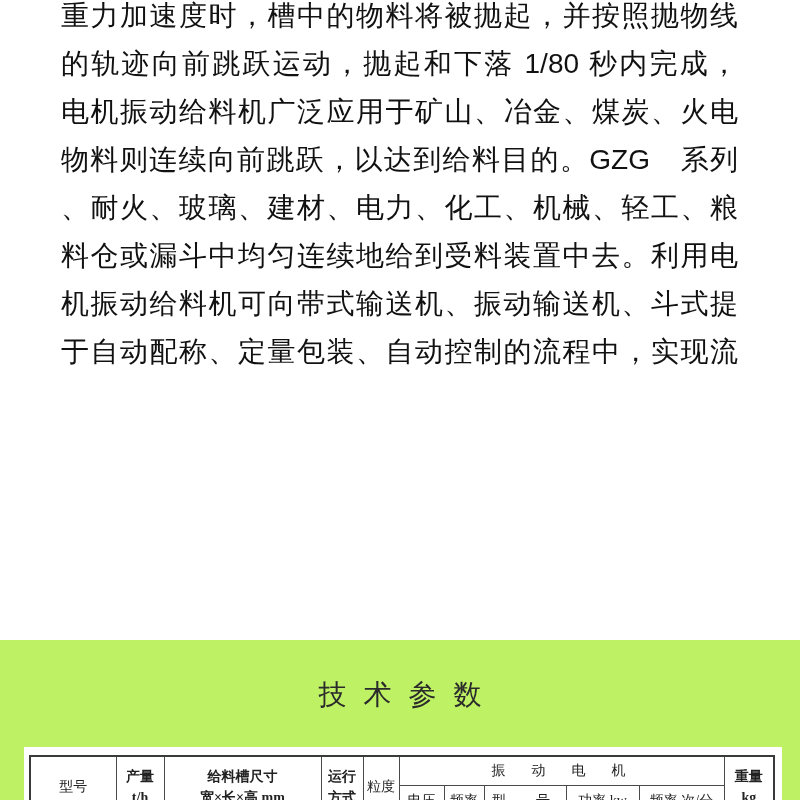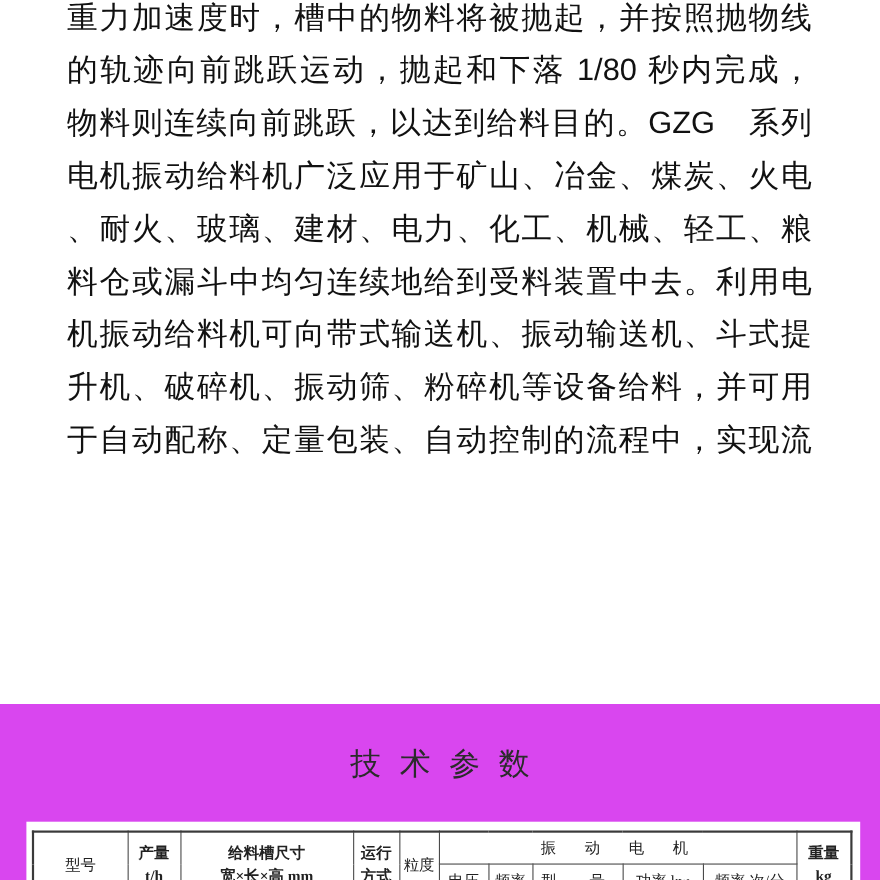--- a/index.html
+++ b/index.html
@@ -15,21 +15,21 @@
   }
   .para-line {
     text-align: justify;
     text-align-last: justify;
   }
   .para-line.last { text-align-last: left; }
 
   
   .params-section {
     position: absolute; left: 0; top: 640px; width: 800px; height: 160px;
-    background: #d946ef; overflow: hidden;
+    background: #bef264; overflow: hidden;
   }
   .section-title {
     margin: 0; position: absolute; top: 38px; left: 0; width: 100%;
     box-sizing: border-box; padding-left: 17px;
     text-align: center; font-size: 28px; line-height: 34px;
     font-weight: 500; color: #2b2b2b; letter-spacing: 17px;
   }
   .table-card {
     position: absolute; left: 24px; top: 107px; width: 758px; height: 80px;
     background: #ffffff;
@@ -50,26 +50,25 @@
   .cell-line { line-height: 21px; font-weight: bold; }
   .motor-group { letter-spacing: 6px; margin-top: 37px; }
   .spread { letter-spacing: 8px; }
 </style>
 </head>
 <body>
 
 <div class="description">
   <div class="para-line">重力加速度时，槽中的物料将被抛起，并按照抛物线</div>
   <div class="para-line">的轨迹向前跳跃运动，抛起和下落 1/80 秒内完成，</div>
+  <div class="para-line">电机振动给料机广泛应用于矿山、冶金、煤炭、火电</div>
   <div class="para-line">物料则连续向前跳跃，以达到给料目的。GZG　系列</div>
-  <div class="para-line">电机振动给料机广泛应用于矿山、冶金、煤炭、火电</div>
   <div class="para-line">、耐火、玻璃、建材、电力、化工、机械、轻工、粮</div>
   <div class="para-line">料仓或漏斗中均匀连续地给到受料装置中去。利用电</div>
   <div class="para-line">机振动给料机可向带式输送机、振动输送机、斗式提</div>
-  <div class="para-line">升机、破碎机、振动筛、粉碎机等设备给料，并可用</div>
   <div class="para-line">于自动配称、定量包装、自动控制的流程中，实现流</div>
 </div>
 
 <div class="params-section">
   <h2 class="section-title">技术参数</h2>
 
   <div class="table-card">
     <table class="params">
       <colgroup>
         <col style="width:86px">

